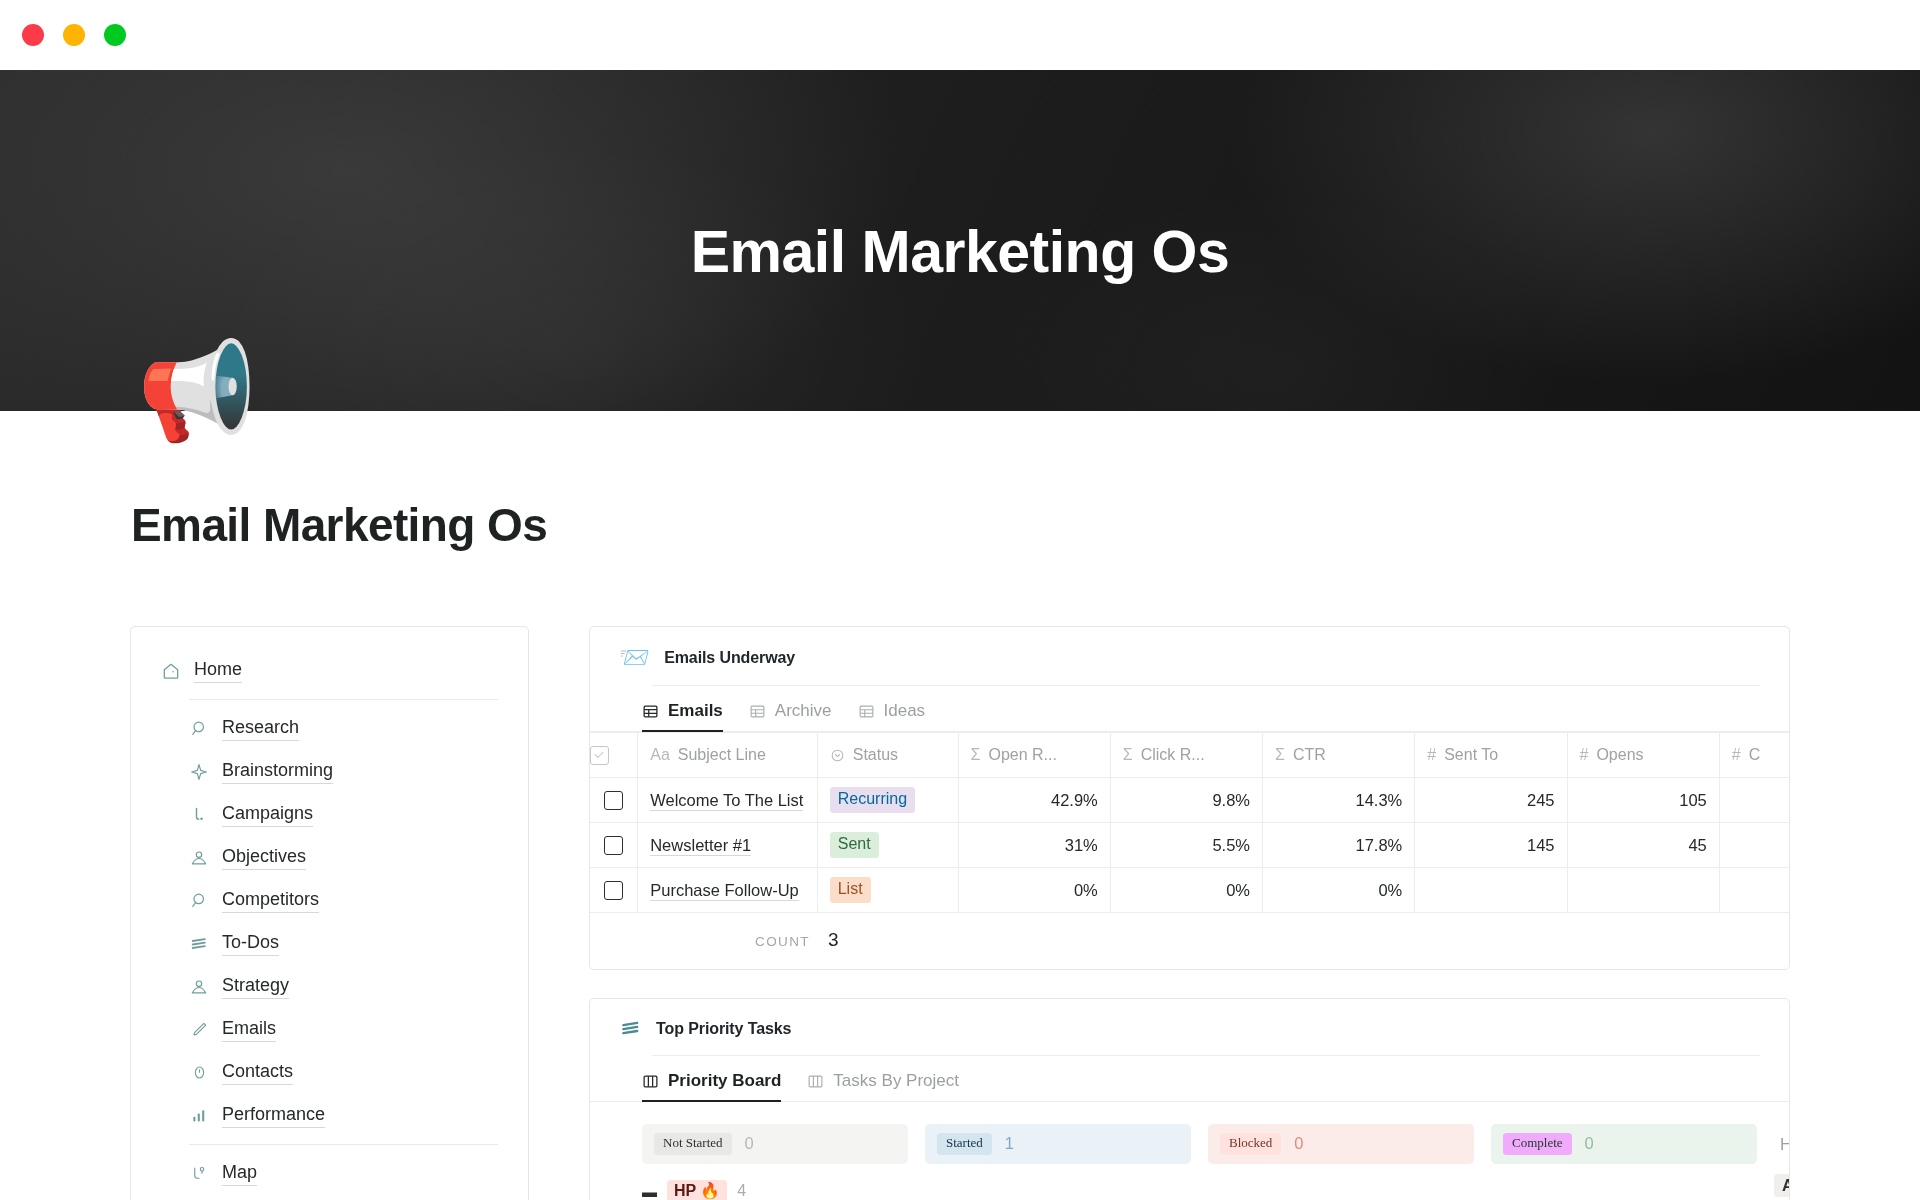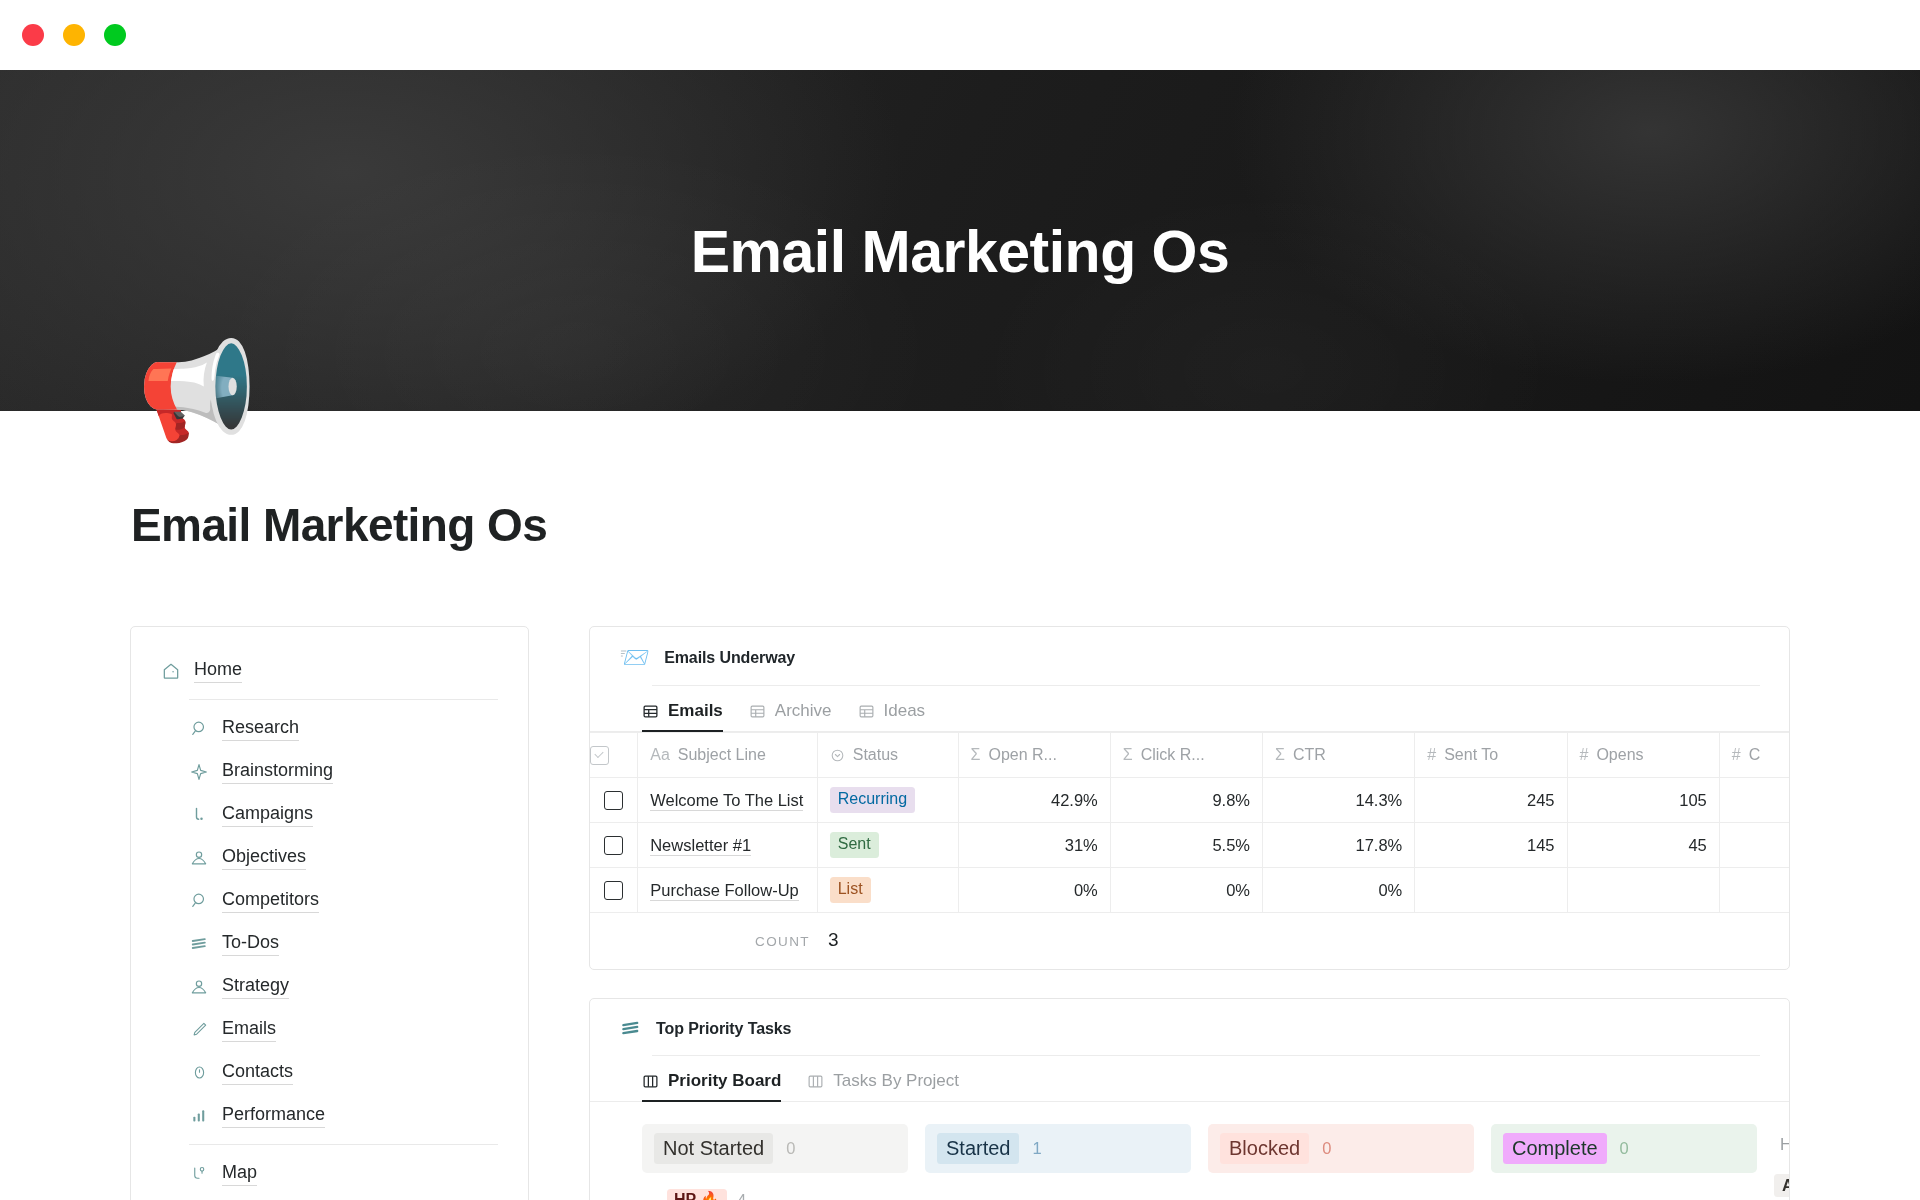--- a/index.html
+++ b/index.html
@@ -242,21 +242,21 @@
     display: flex; align-items: center; gap: 13px;
     padding: 9px 12px;
     border-radius: 5px;
   }
   .kcol.gray   .kcol-head { background: #f4f4f3; }
   .kcol.blue   .kcol-head { background: #eaf2f7; }
   .kcol.red    .kcol-head { background: #fcece9; }
   .kcol.greenk .kcol-head { background: #eaf3ec; }
   .kbadge {
     display: inline-block; padding: 2px 9px 3px;
-    border-radius: 3.5px; font-size: 20px; line-height: 1.3;
+    border-radius: 3.5px; font-size: 13px; line-height: 1.3; font-family: Liberation Serif, serif;
   }
   .kcol.gray   .kbadge { background: #e8e8e6; color: #32302c; }
   .kcol.blue   .kbadge { background: #d3e5ef; color: #183347; }
   .kcol.red    .kbadge { background: #ffe2dd; color: #6e3630; }
   .kcol.greenk .kbadge { background: #f0abfc; color: #1c3829; }
   .kcount { font-size: 16.5px; }
   .kcol.gray   .kcount { color: #b9b9b6; }
   .kcol.blue   .kcount { color: #7fa8c4; }
   .kcol.red    .kcount { color: #dd8b7e; }
   .kcol.greenk .kcount { color: #93bb9d; }

